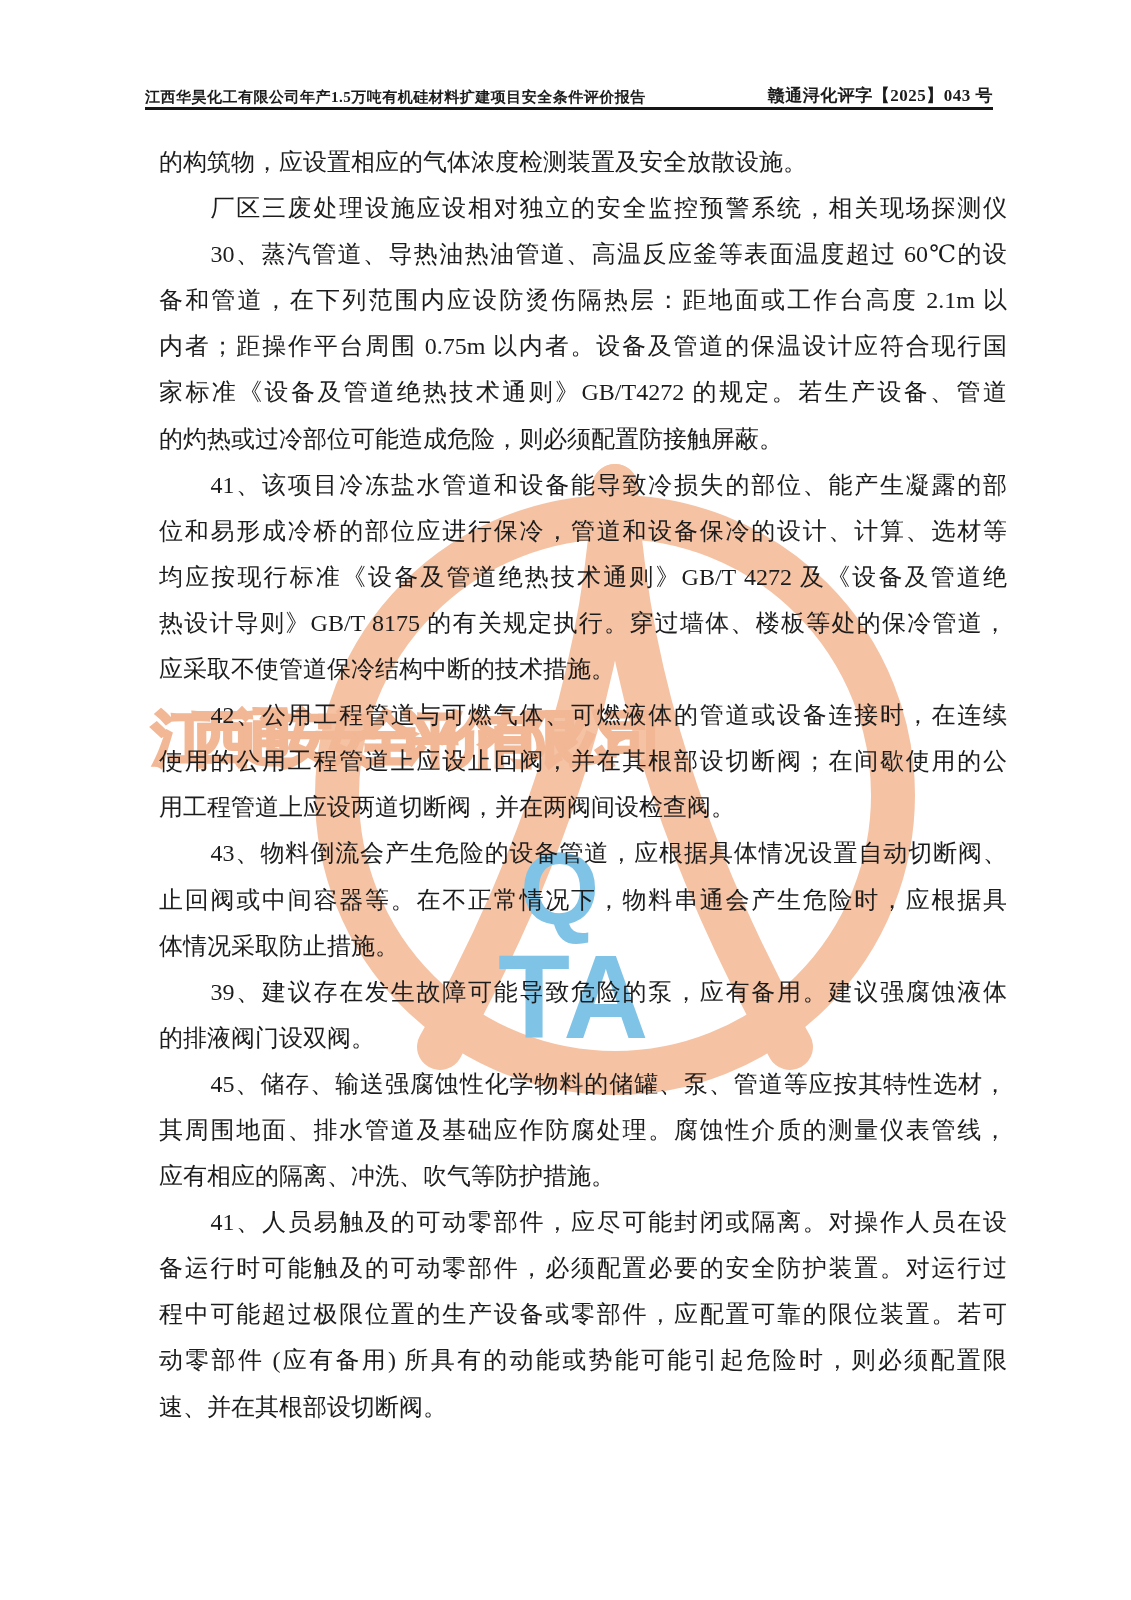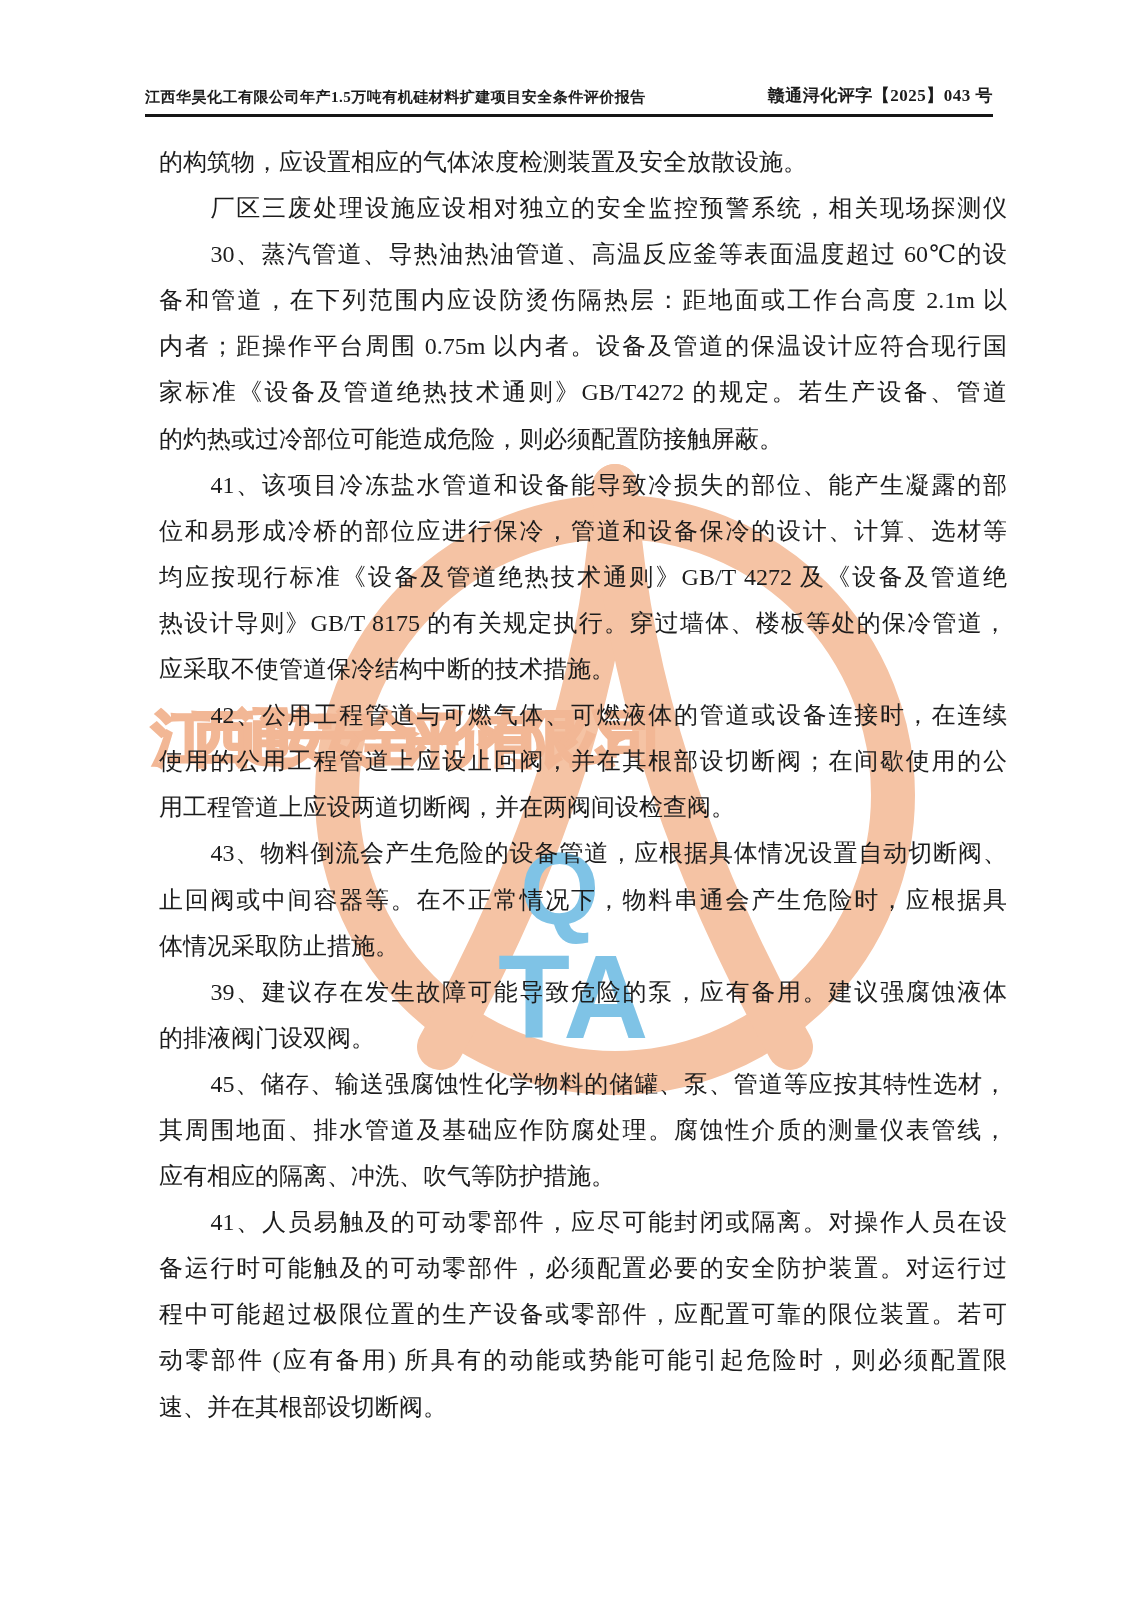--- a/index.html
+++ b/index.html
@@ -10,21 +10,20 @@
     background:#ffffff;
     overflow:hidden;
     font-family:"Liberation Serif","DejaVu Serif",serif;
     color:#1c1c1c;
   }
   
   .header{
     position:absolute;left:145px;top:84px;width:848px;
     display:flex;justify-content:space-between;align-items:flex-end;
     border-bottom:3px solid #161616;
-    padding-bottom:7px;
   }
   .header .h-left{font-size:15px;font-weight:bold;letter-spacing:.5px;}
   .header .h-right{font-size:17px;font-weight:bold;letter-spacing:.5px;white-space:nowrap;}
   
   .wm{position:absolute;z-index:0;pointer-events:none;}
   .wm-logo{left:300px;top:455px;}
   .wm-q{
     left:520px;top:838px;
     font-family:"Liberation Sans","DejaVu Sans",sans-serif;
     font-size:102px;font-weight:bold;color:#7fc3e6;line-height:1;

